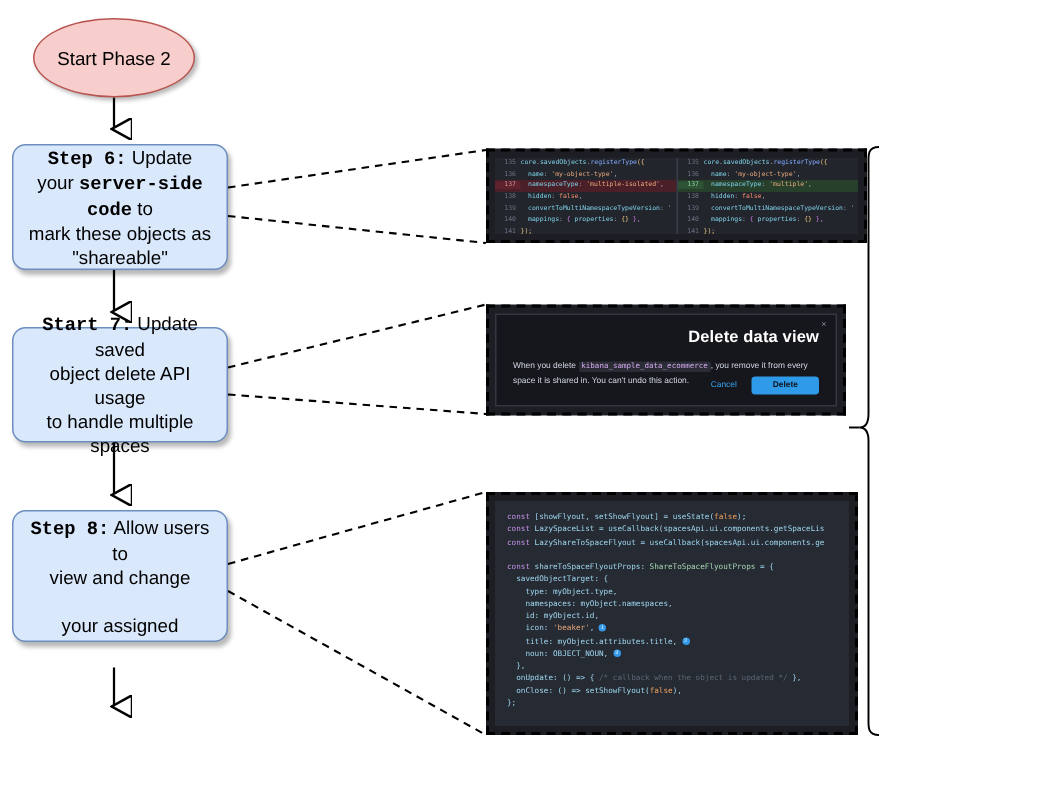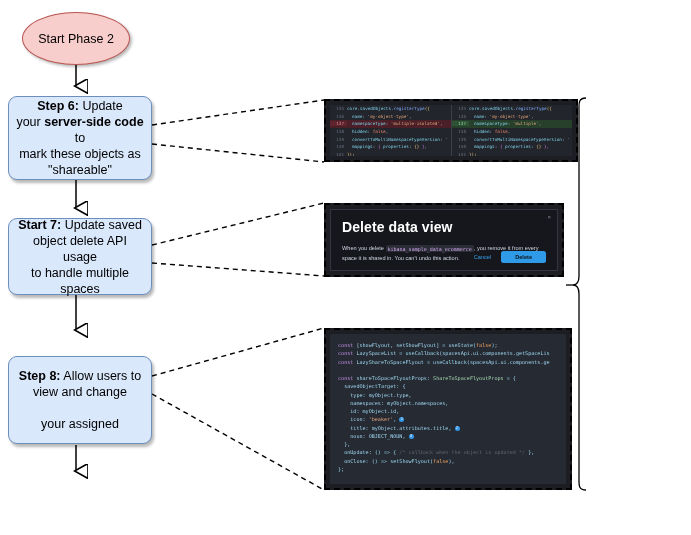--- a/index.html
+++ b/index.html
@@ -30,21 +30,21 @@
   }
   .rbox{
     background:#dae8fc;
     border:1.4px solid #6c8ebf;
     border-radius:9px;
     font-size:12.5px;
     line-height:1.28;
     padding:4px 6px;
     box-shadow:2px 3px 3px rgba(0,0,0,.28);
   }
-  .rbox b{font-weight:bold;}
+  .rbox b{font-weight:bold;font-family:Liberation Mono, monospace;}
 
   
   .shot{
     position:absolute;
     box-sizing:border-box;
     border:2.2px dashed #000;
     background:#1d1e24;
     overflow:hidden;
   }
   .shot-inner{position:absolute;inset:4px;overflow:hidden;background:#22252c;}
@@ -71,21 +71,21 @@
   
   .modal{
     position:absolute;inset:4px;
     background:#16171c;
     border:1px solid #343741;
     box-sizing:border-box;
     padding:9px 11px 8px 11px;
     color:#dfe5ef;
   }
   .modal-x{position:absolute;right:6px;top:4px;color:#7d8698;font-size:6px;line-height:1;}
-  .modal-title{font-size:14px;font-weight:bold;color:#ffffff;letter-spacing:.1px;}
+  .modal-title{font-size:11px;font-weight:bold;color:#ffffff;letter-spacing:.1px;text-align:right;}
   .modal-body{margin-top:9px;font-size:5.6px;line-height:1.7;color:#cfd6e4;max-width:226px;}
   .code-chip{
     background:#2a2d36;color:#d6a9f0;
     font-family:"DejaVu Sans Mono", monospace;
     font-size:5px;padding:.5px 2px;border-radius:1.5px;
   }
   .modal-actions{position:absolute;right:11px;bottom:7px;display:flex;align-items:center;gap:10px;}
   .btn-cancel{color:#36a2ef;font-size:5.6px;}
   .btn-delete{
     background:#2f9ae8;color:#10131a;font-size:5.6px;font-weight:bold;
@@ -160,21 +160,21 @@
   </div>
 
   <div class="node rbox" style="left:8px;top:218px;width:144px;height:77px;">
     <div>
       <b>Start 7:</b><span> Update saved</span><br>
       <span>object delete API usage</span><br>
       <span>to handle multiple spaces</span>
     </div>
   </div>
 
-  <div class="node rbox" style="left:8px;top:356px;width:144px;height:88px;">
+  <div class="node rbox" style="left:8px;top:340px;width:144px;height:88px;">
     <div>
       <b>Step 8:</b><span> Allow users to</span><br>
       <span>view and change</span><br>
       <br>
       <span>your assigned</span>
     </div>
   </div>
 
 
 

